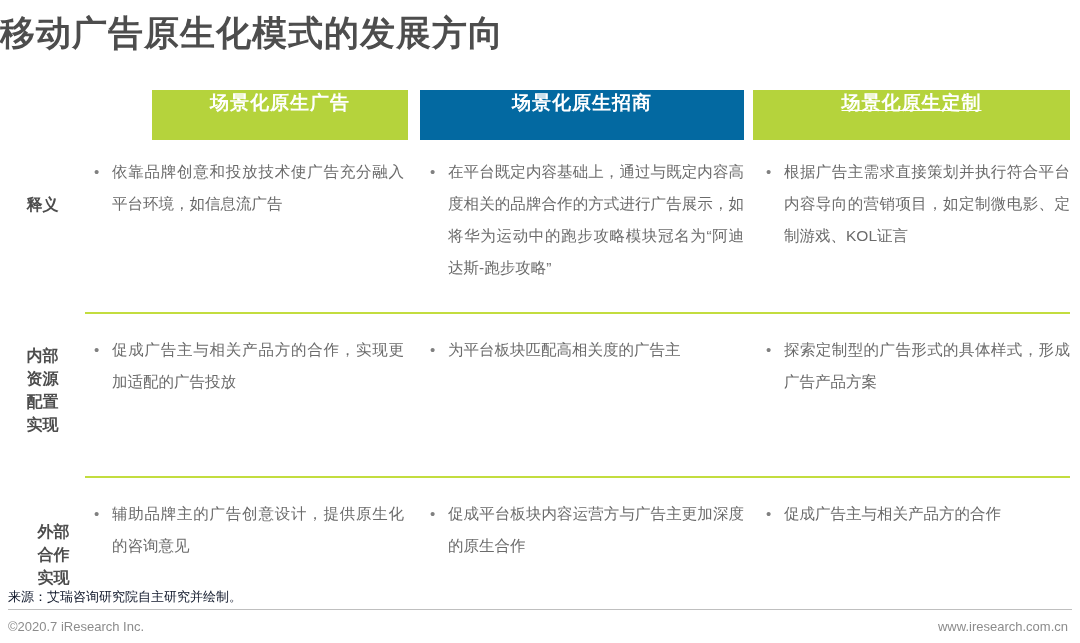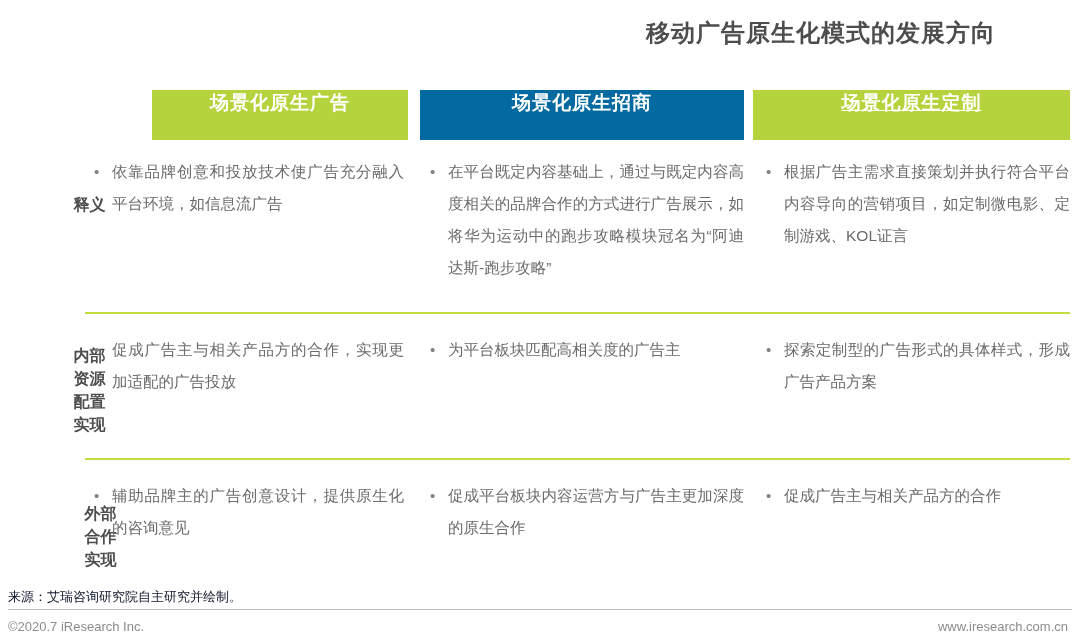--- a/index.html
+++ b/index.html
@@ -15,22 +15,22 @@
     color: #595959;
     overflow: hidden;
   }
 
   
   .title {
     position: absolute;
     top: 10px;
     left: 0;
     width: 996px;
-    text-align: right;
-    font-size: 24px;
+    text-align: left;
+    font-size: 35px;
     font-weight: bold;
     color: #4d4d4d;
     letter-spacing: 1px;
     line-height: 46px;
   }
 
   
   .header-band {
     position: absolute;
     top: 90px;
@@ -59,21 +59,21 @@
     position: absolute;
     top: 148px;
     left: 0;
     width: 1080px;
   }
   .row {
     position: relative;
     width: 1080px;
   }
   .row.r1 { height: 164px; }
-  .row.r2 { height: 146px; }
+  .row.r2 { height: 164px; }
   .row.r3 { height: 130px; }
 
   .row-divider {
     position: absolute;
     left: 85px;
     width: 985px;
     height: 2px;
     background: #c3dd3f;
   }
   .row.r2 .row-divider,
@@ -81,21 +81,20 @@
 
   .row-label {
     position: absolute;
     left: 0;
     width: 85px;
     text-align: center;
     font-size: 16px;
     font-weight: bold;
     color: #4d4d4d;
     line-height: 23px;
-    margin-left: 47px;
   }
   .row.r1 .row-label { top: 45px; }
   .row.r2 .row-label { top: 32px; }
   .row.r3 .row-label { top: 44px; padding-left: 11px; }
 
   .cell {
     position: absolute;
     display: flex;
     align-items: flex-start;
   }

